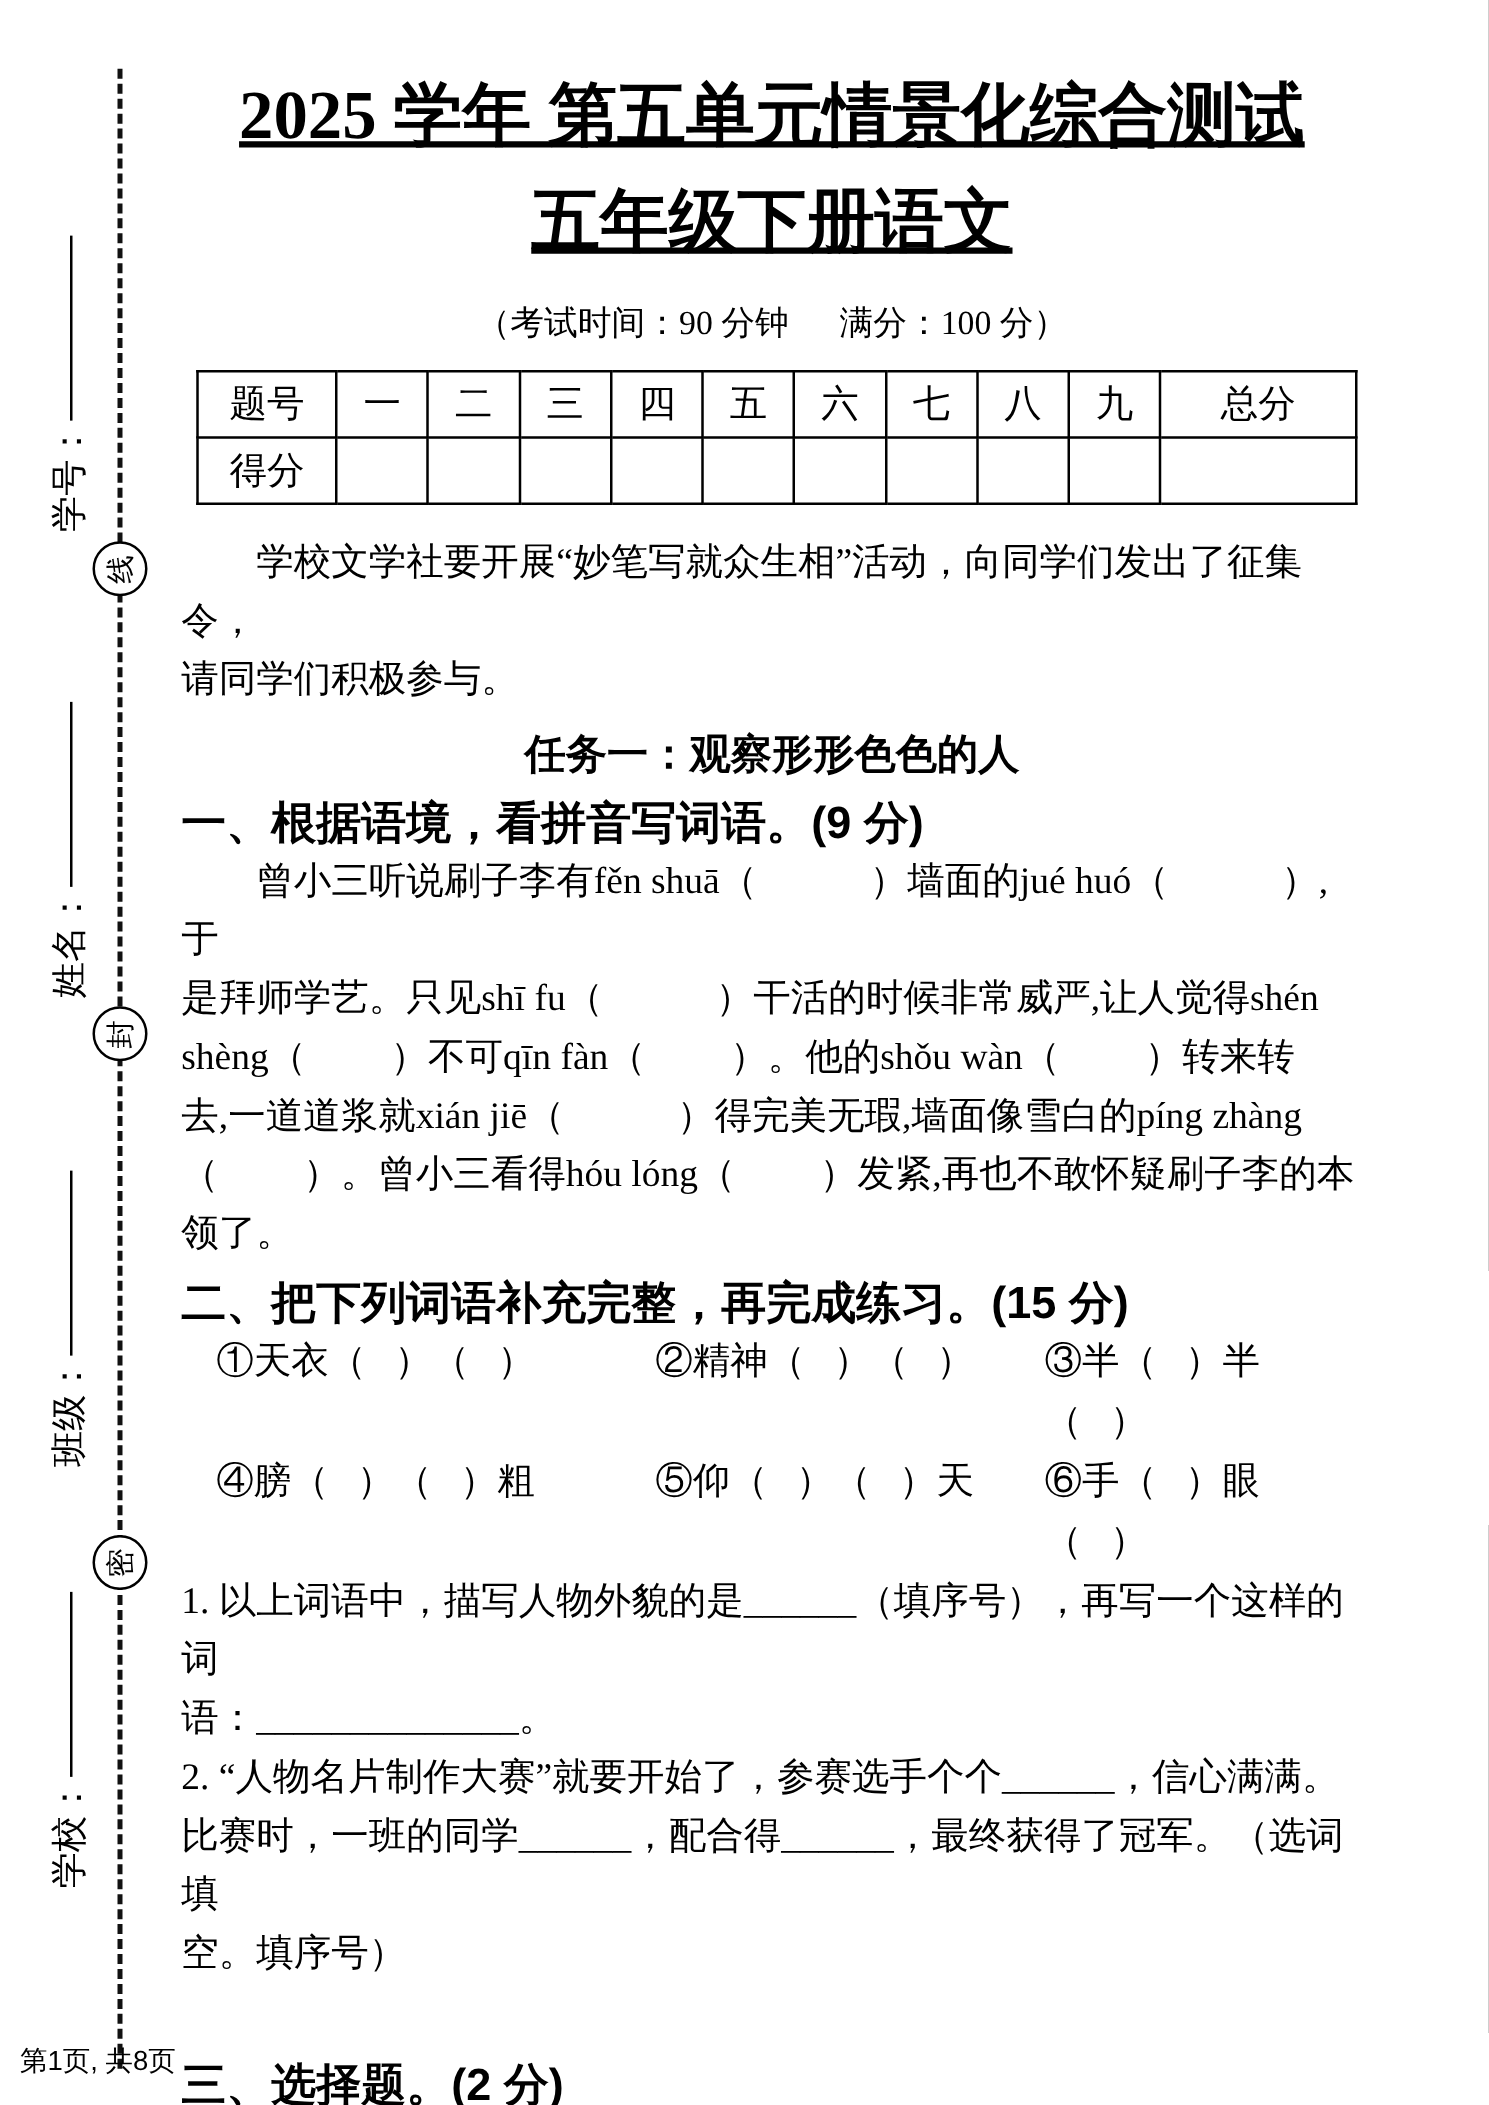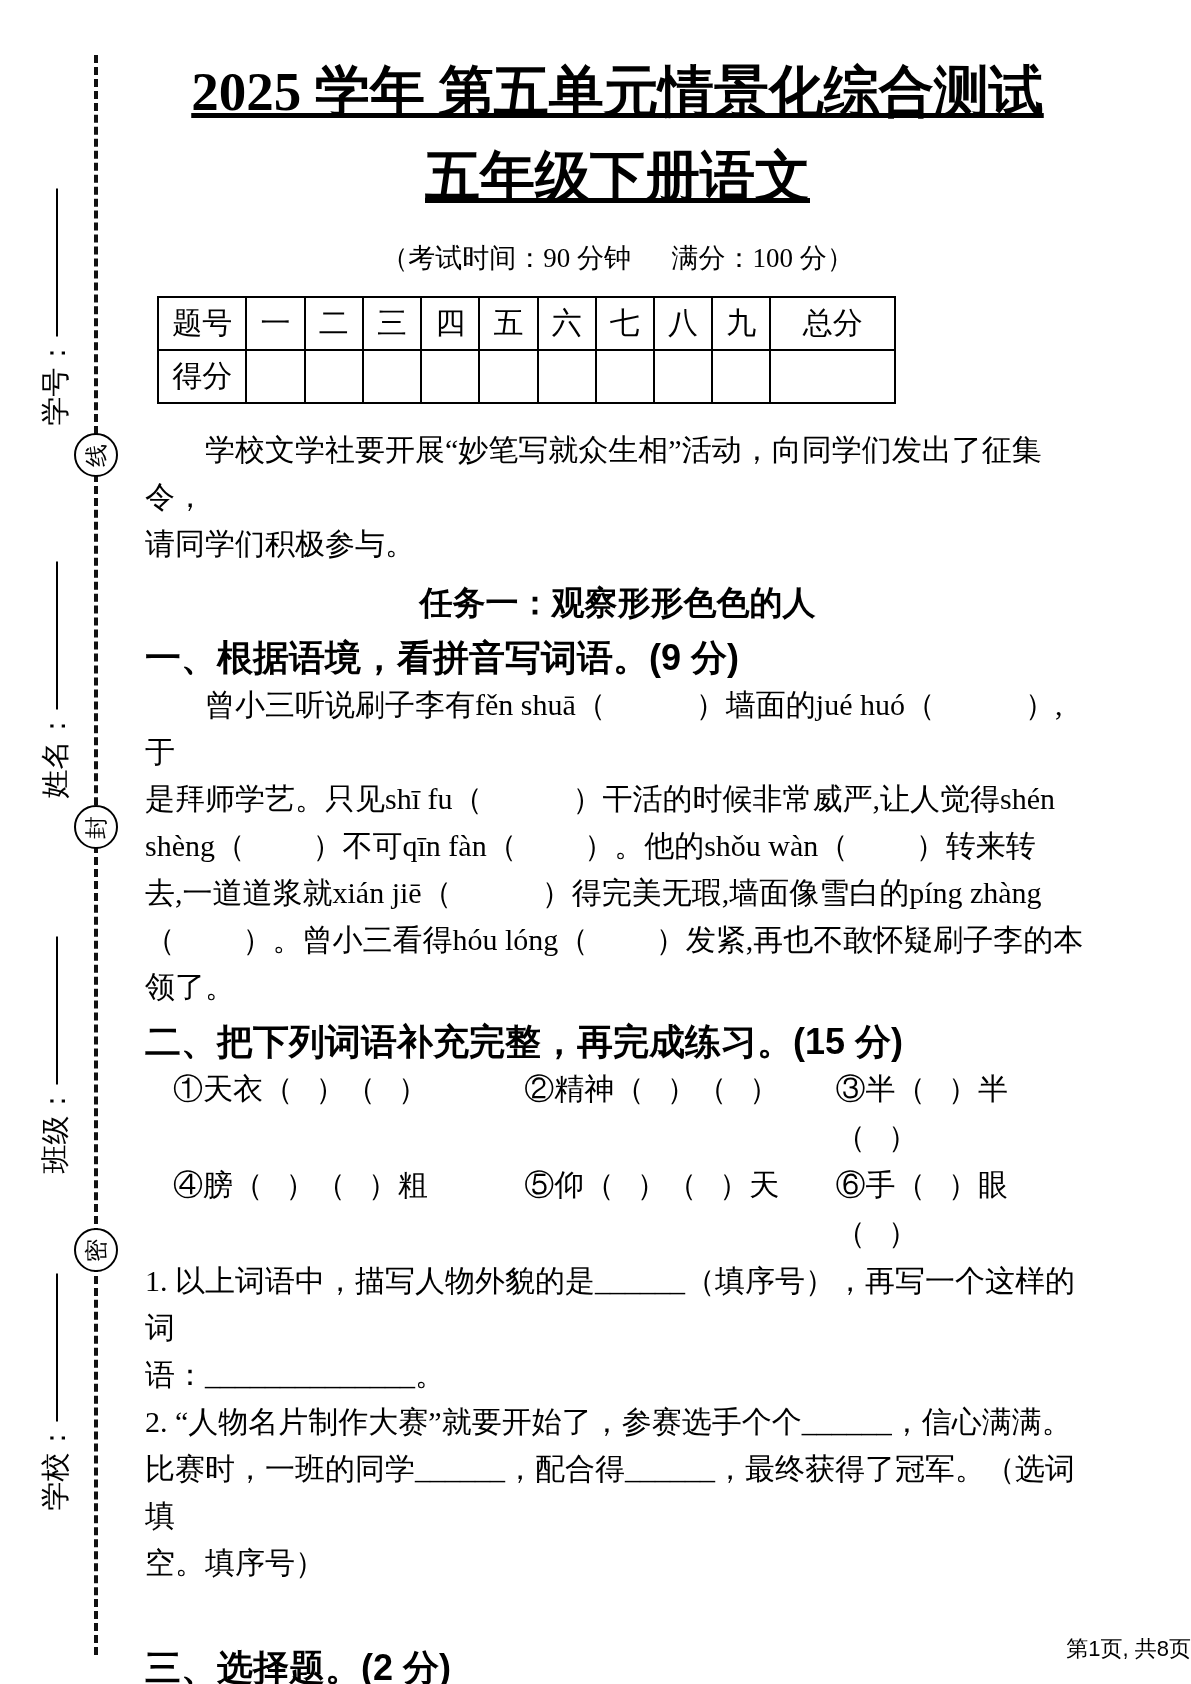--- a/index.html
+++ b/index.html
@@ -38,21 +38,21 @@
   .content{position:absolute;left:145px;top:0;width:945px;}
   .title{
     text-align:center;font-weight:bold;font-size:55px;line-height:1.0;
     font-family:"Liberation Serif","DejaVu Serif",serif;
     text-decoration:underline;
   }
   .title1{margin-top:64px;}
   .title2{margin-top:30px;}
   .meta{text-align:center;font-size:27px;margin-top:36px;}
   table.score{
-    border-collapse:collapse;width:739px;margin:20px 0 0 12px;
+    border-collapse:collapse;width:929px;margin:20px 0 0 12px;
     table-layout:fixed;text-align:center;font-size:30px;
   }
   table.score td{border:2px solid #000;height:51px;padding:0;}
   .body-text{font-size:30px;line-height:47px;}
   .intro{margin-top:22px;}
   .indent{text-indent:2em;}
   .task-heading{
     text-align:center;font-weight:bold;font-size:33px;margin-top:13px;
     font-family:"Liberation Sans","DejaVu Sans",sans-serif;line-height:46px;
   }
@@ -62,21 +62,21 @@
   }
   .sec3-gap{margin-top:58px;}
   .q-bold{
     font-weight:bold;font-size:30px;line-height:49px;
     font-family:"Liberation Sans","DejaVu Sans",sans-serif;
   }
   .word-row{display:flex;padding-left:28px;line-height:48px;font-size:30px;}
   .word-row span:nth-child(1){width:352px;}
   .word-row span:nth-child(2){width:312px;}
   .footer{
-    position:absolute;left:6px;right:0;bottom:20px;text-align:right;
+    position:absolute;left:16px;right:0;bottom:20px;text-align:left;
     font-size:22px;font-family:"Liberation Sans","DejaVu Sans",sans-serif;
   }
 </style>
 </head>
 <body>
 
 <div id="page">
 
   <div class="seal-line"></div>
 

